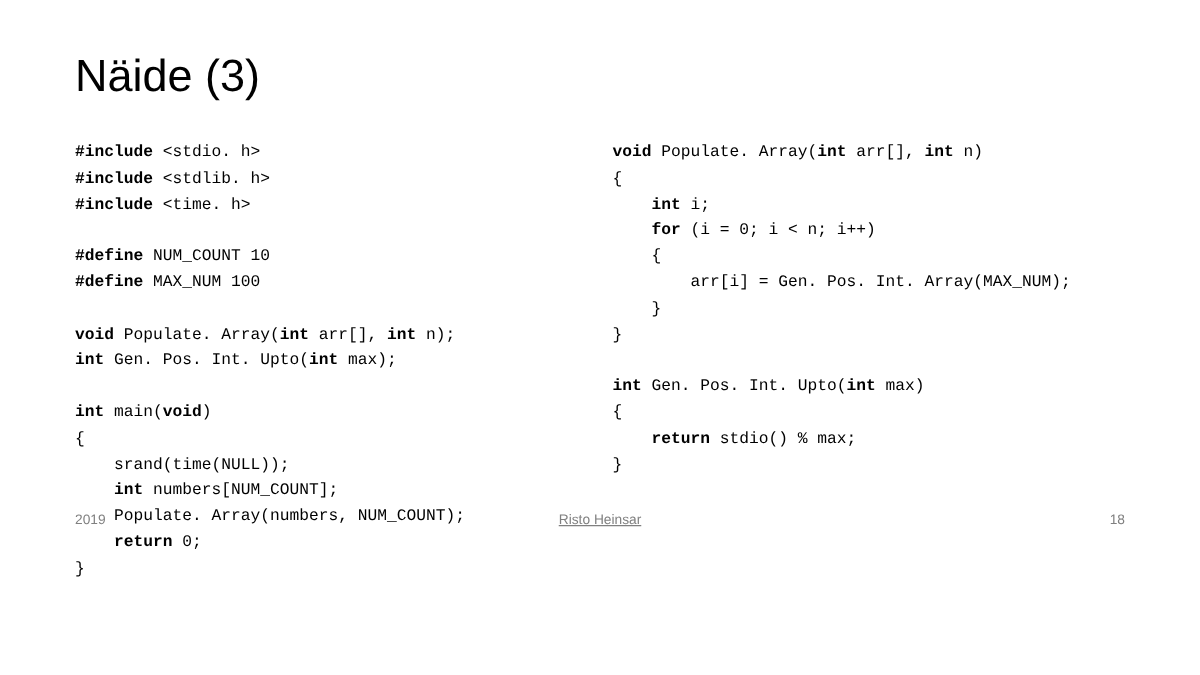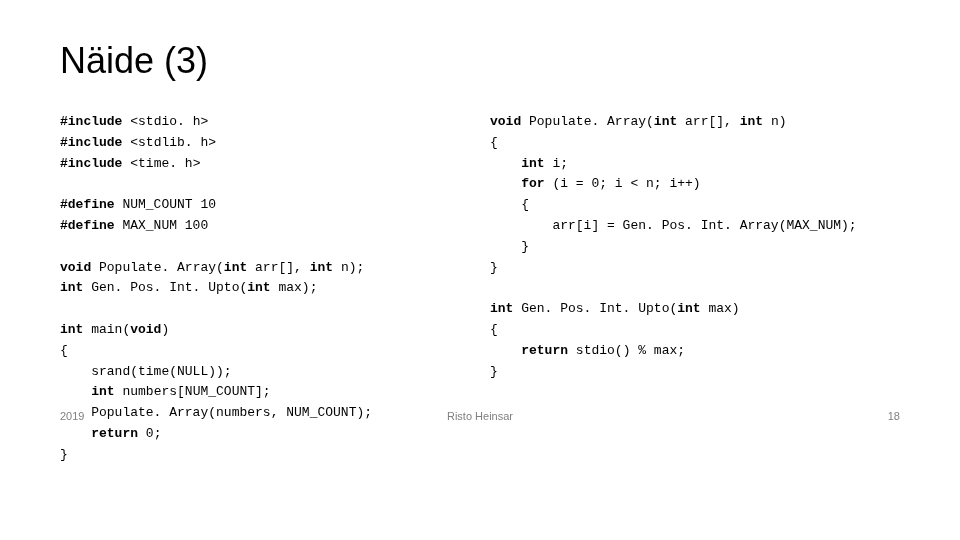--- a/index.html
+++ b/index.html
@@ -51,20 +51,21 @@
     right: 60px;
     display: flex;
     justify-content: space-between;
     font-size: 11px;
     color: #808080;
   }
   .footer .center {
     position: absolute;
     left: 50%;
     transform: translateX(-50%);
+    text-decoration: underline;
   }
 </style>
 </head>
 <body>
 
 <div class="slide">
   <h1 class="title">Näide (3)</h1>
 
   <div class="columns">
 

